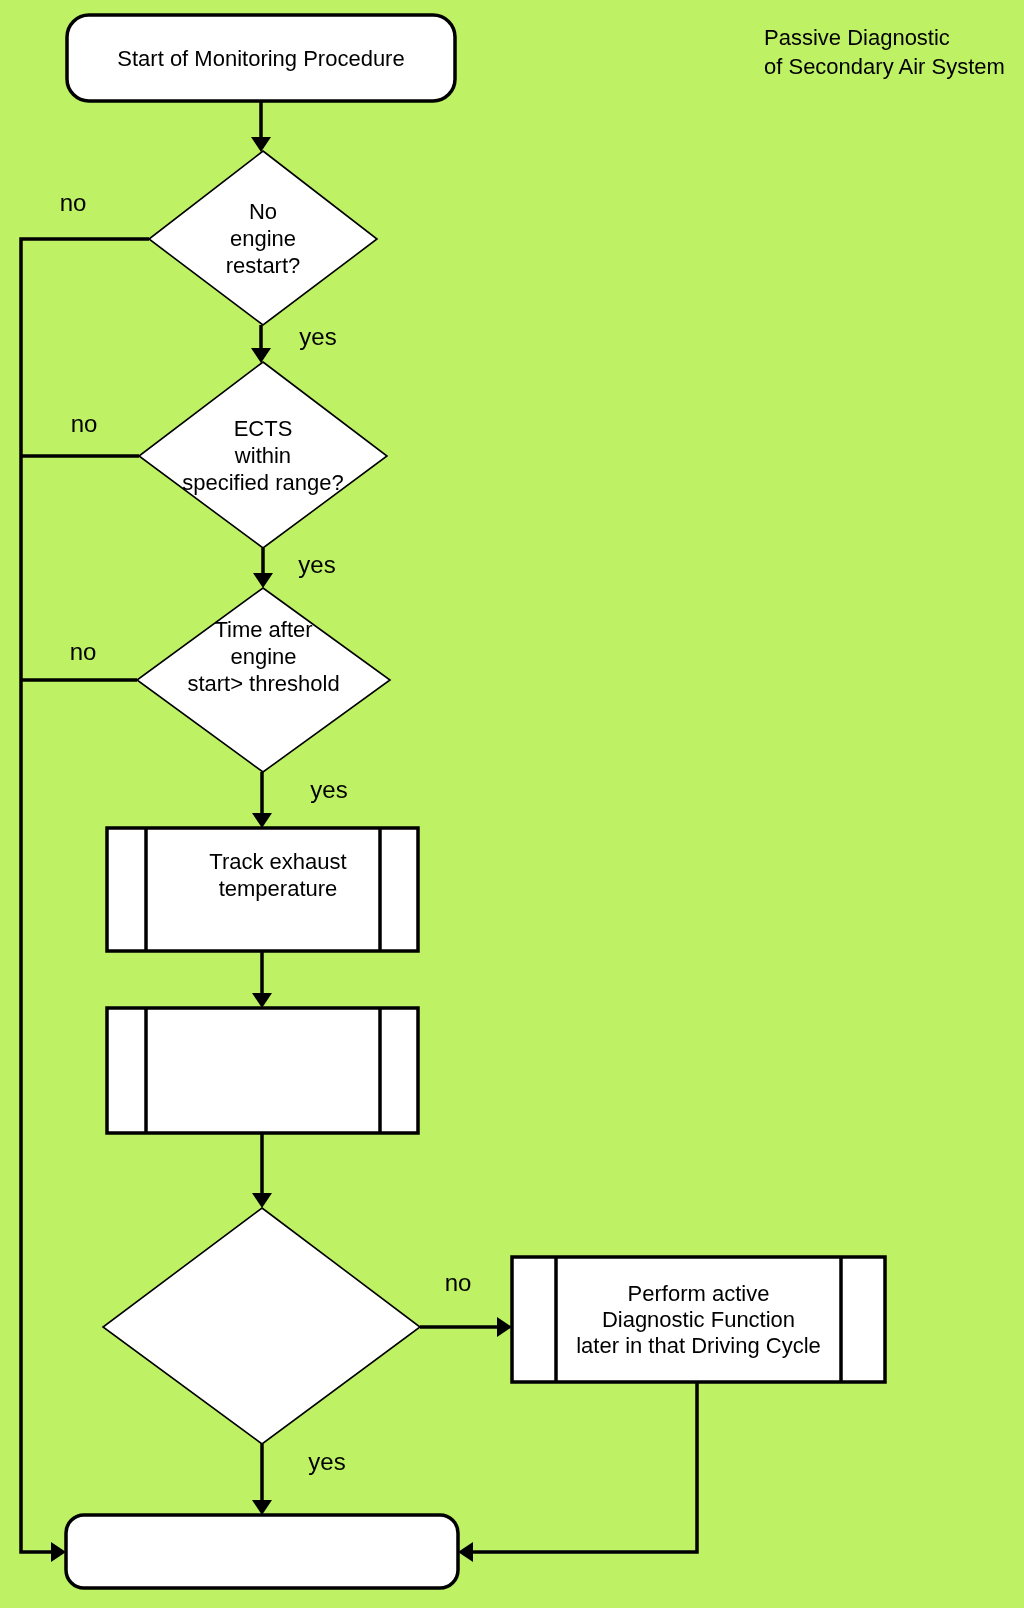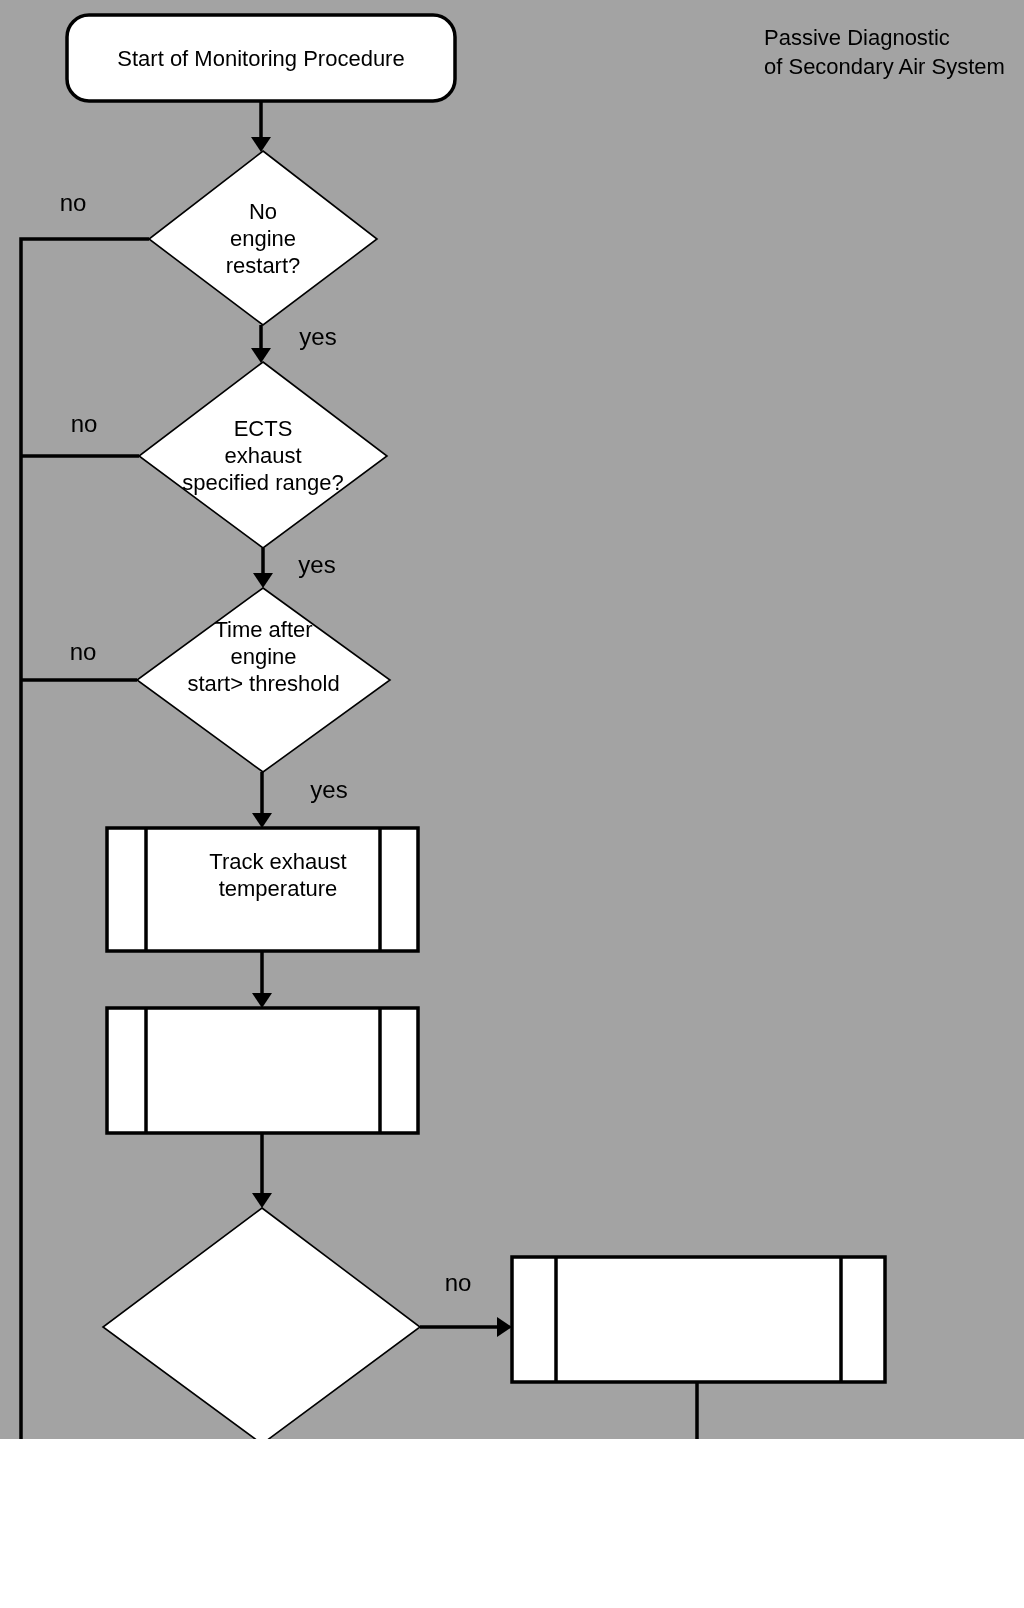--- a/index.html
+++ b/index.html
@@ -3,22 +3,22 @@
 <meta charset="utf-8">
 <style>
   html, body {
     margin: 0;
     padding: 0;
     background: #ffffff;
   }
   .stage {
     position: relative;
     width: 1024px;
-    height: 1439px;
-    background: #a3a3a3;
+    height: 1608px;
+    background: #bef264;
     font-family: "Liberation Sans", sans-serif;
     color: #000000;
     overflow: hidden;
   }
   .stage svg {
     position: absolute;
     left: 0;
     top: 0;
   }
   .node-label {
@@ -128,32 +128,35 @@
   <div class="chart-title">Passive Diagnostic
 of Secondary Air System</div>
 
   <div class="node-label" style="left:67px; top:15px; width:388px; height:86px;">Start of Monitoring Procedure</div>
 
   <div class="node-label" style="left:149px; top:151px; width:228px; height:174px;">No
 engine
 restart?</div>
 
   <div class="node-label" style="left:139px; top:362px; width:248px; height:186px;">ECTS
-exhaust
+within
 specified range?</div>
 
   <div class="node-label" style="left:137px; top:564px; width:253px; height:184px;">Time after
 engine
 start&gt; threshold</div>
 
   <div class="node-label lift" style="left:161px; top:828px; width:234px; height:123px;">Track exhaust
 temperature</div>
 
 
 
+  <div class="node-label tight" style="left:556px; top:1257px; width:285px; height:125px;">Perform active
+Diagnostic Function
+later in that Driving Cycle</div>
 
 
   <div class="edge-label" style="left:73px; top:203px;">no</div>
   <div class="edge-label" style="left:318px; top:337px;">yes</div>
 
   <div class="edge-label" style="left:84px; top:424px;">no</div>
   <div class="edge-label" style="left:317px; top:565px;">yes</div>
 
   <div class="edge-label" style="left:83px; top:652px;">no</div>
   <div class="edge-label" style="left:329px; top:790px;">yes</div>

